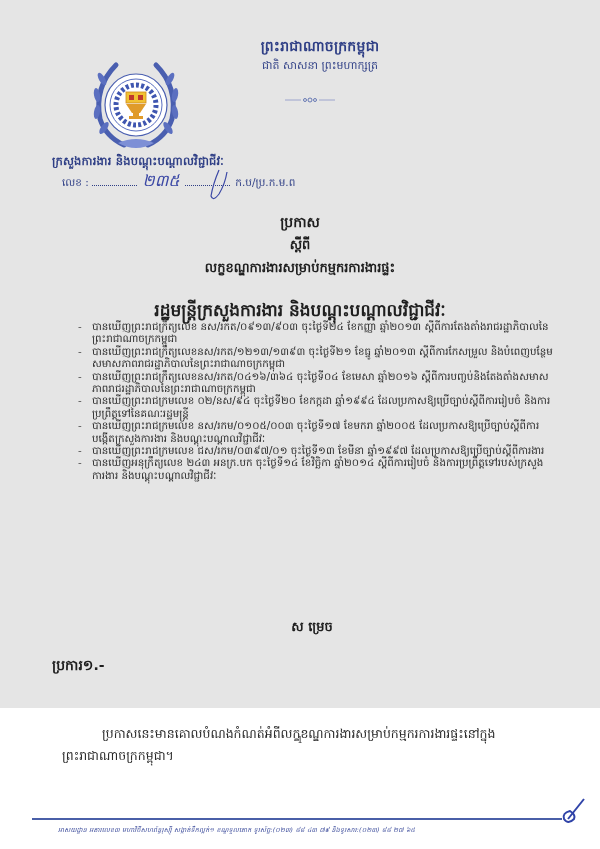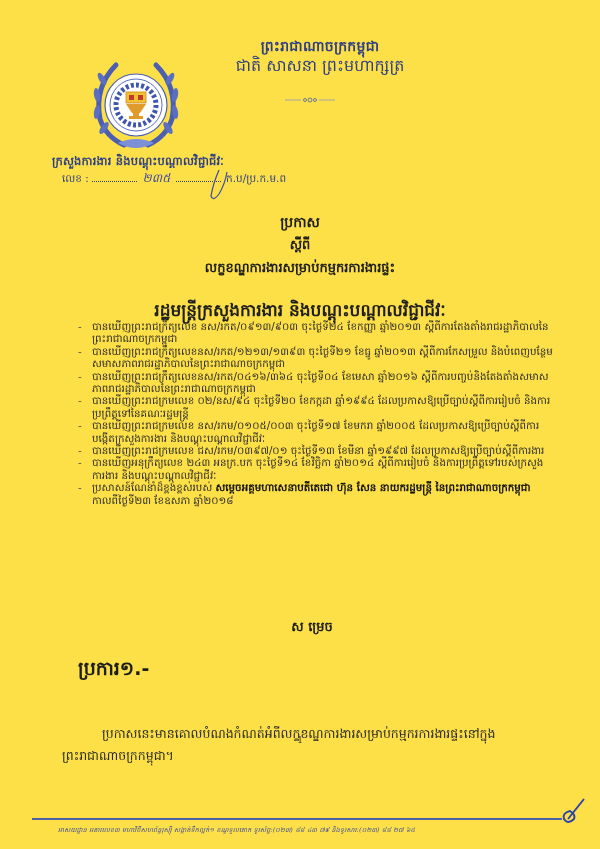--- a/index.html
+++ b/index.html
@@ -1,52 +1,52 @@
 <!DOCTYPE html>
 <html><head>
 <meta charset="utf-8">
 <style>
   * { box-sizing: border-box; margin: 0; padding: 0; }
   html, body { width: 600px; height: 849px; background: #ffffff; overflow: hidden; }
   body { position: relative; font-family: "DejaVu Sans", sans-serif; color: #2a2a2a; }
 
-  .page { position: absolute; left: 0; top: 0; width: 600px; height: 849px; background: #fde047; text-decoration: underline; }
+  .page { position: absolute; left: 0; top: 0; width: 600px; height: 708px; background: #e5e5e5; text-decoration: underline; }
 
   
   .kingdom { position: absolute; left: 230px; top: 36px; width: 180px; text-align: center; color: #2f3f86; }
   .kingdom .k1 { font-size: 14px; font-weight: bold; line-height: 20px; letter-spacing: 0.3px; }
-  .kingdom .k2 { font-size: 16px; line-height: 20px; }
+  .kingdom .k2 { font-size: 11px; line-height: 20px; }
   .ornament { position: absolute; left: 285px; top: 97px; width: 50px; height: 6px; }
 
   
   .logo { position: absolute; left: 86px; top: 57px; width: 100px; height: 100px; }
 
   
   .ministry { position: absolute; left: 40px; top: 154px; font-size: 11.5px; font-weight: bold; color: #2f3f86; letter-spacing: 0.2px; padding-left: 12px; }
   .refline { position: absolute; left: 62px; top: 170px; font-size: 10.5px; color: #2f3f86; white-space: nowrap; }
   .refline .dots { display: inline-block; width: 45px; border-bottom: 1px dotted #2f3f86; height: 10px; vertical-align: baseline; }
-  .refline .num { font-family: "DejaVu Serif", serif; font-style: italic; color: #3b48a5; font-size: 12px; margin: 0 2px; }
+  .refline .num { font-family: "DejaVu Serif", serif; font-style: italic; color: #3b48a5; font-size: 16px; margin: 0 2px; }
   .refline .suffix { margin-left: 2px; }
   .sig-stroke { position: absolute; left: 117px; top: 168px; width: 30px; height: 36px; }
 
   
   .title { position: absolute; left: 0; width: 600px; text-align: center; color: #1e1e1e; font-weight: bold; }
   .t1 { top: 213px; font-size: 14px; }
   .t2 { top: 236px; font-size: 13px; }
   .t3 { top: 259px; font-size: 13px; }
   .t4 { top: 299px; font-size: 17px; }
 
   
   .preamble { position: absolute; left: 78px; top: 320px; width: 478px; list-style: none; font-size: 10.3px; line-height: 12.4px; color: #2a2a2a; }
   .preamble li { position: relative; padding-left: 14px; margin-bottom: 0; }
   .preamble li::before { content: "-"; position: absolute; left: 0; top: 0; color: #555; }
   .preamble .bold { font-weight: bold; color: #111; }
 
   .decision { position: absolute; left: 0; width: 600px; top: 618px; text-align: center; font-size: 13px; font-weight: bold; color: #1e1e1e; margin-left: 12px; }
-  .article { position: absolute; left: 78px; top: 656px; font-size: 19px; font-weight: bold; color: #1e1e1e; }
+  .article { position: absolute; left: 52px; top: 656px; font-size: 14px; font-weight: bold; color: #1e1e1e; }
   .article-body { position: absolute; left: 62px; top: 723px; width: 480px; font-size: 12.5px; line-height: 22px; color: #2a2a2a; text-indent: 40px; }
 
   .pagenum { position: absolute; left: 0; width: 600px; top: 735px; text-align: center; font-size: 9px; color: #333; font-family: "DejaVu Serif", serif; }
 
   
   .footer-rule { position: absolute; left: 32px; top: 818px; width: 530px; height: 1.5px; background: #4a5fa8; }
   .footer-text { position: absolute; left: 58px; top: 826px; width: 520px; font-size: 6.3px; font-style: italic; color: #3a4a9a; white-space: nowrap; letter-spacing: 0.2px; }
   .initial { position: absolute; left: 560px; top: 797px; width: 26px; height: 28px; }
 </style>
 </head>
@@ -112,21 +112,20 @@
   <div class="title t4">រដ្ឋមន្ត្រីក្រសួងការងារ និងបណ្តុះបណ្តាលវិជ្ជាជីវៈ</div>
 
   <ul class="preamble">
     <li><span>បានឃើញព្រះរាជក្រឹត្យលេខ នស/រកត/០៩១៣/៩០៣ ចុះថ្ងៃទី២៤ ខែកញ្ញា ឆ្នាំ២០១៣ ស្តីពីការតែងតាំងរាជរដ្ឋាភិបាលនៃព្រះរាជាណាចក្រកម្ពុជា</span></li>
     <li><span>បានឃើញព្រះរាជក្រឹត្យលេខនស/រកត/១២១៣/១៣៩៣ ចុះថ្ងៃទី២១ ខែធ្នូ ឆ្នាំ២០១៣ ស្តីពីការកែសម្រួល និងបំពេញបន្ថែមសមាសភាពរាជរដ្ឋាភិបាលនៃព្រះរាជាណាចក្រកម្ពុជា</span></li>
     <li><span>បានឃើញព្រះរាជក្រឹត្យលេខនស/រកត/០៤១៦/៣៦៤ ចុះថ្ងៃទី០៤ ខែមេសា ឆ្នាំ២០១៦ ស្តីពីការបញ្ចប់និងតែងតាំងសមាសភាពរាជរដ្ឋាភិបាលនៃព្រះរាជាណាចក្រកម្ពុជា</span></li>
     <li><span>បានឃើញព្រះរាជក្រមលេខ ០២/នស/៩៤ ចុះថ្ងៃទី២០ ខែកក្កដា ឆ្នាំ១៩៩៤ ដែលប្រកាសឱ្យប្រើច្បាប់ស្តីពីការរៀបចំ និងការប្រព្រឹត្តទៅនៃគណៈរដ្ឋមន្ត្រី</span></li>
     <li><span>បានឃើញព្រះរាជក្រមលេខ នស/រកម/០១០៥/០០៣ ចុះថ្ងៃទី១៧ ខែមករា ឆ្នាំ២០០៥ ដែលប្រកាសឱ្យប្រើច្បាប់ស្តីពីការបង្កើតក្រសួងការងារ និងបណ្តុះបណ្តាលវិជ្ជាជីវៈ</span></li>
     <li><span>បានឃើញព្រះរាជក្រមលេខ ជស/រកម/០៣៩៧/០១ ចុះថ្ងៃទី១៣ ខែមីនា ឆ្នាំ១៩៩៧ ដែលប្រកាសឱ្យប្រើច្បាប់ស្តីពីការងារ</span></li>
     <li><span>បានឃើញអនុក្រឹត្យលេខ ២៤៣ អនក្រ.បក ចុះថ្ងៃទី១៤ ខែវិច្ឆិកា ឆ្នាំ២០១៤ ស្តីពីការរៀបចំ និងការប្រព្រឹត្តទៅរបស់ក្រសួងការងារ និងបណ្តុះបណ្តាលវិជ្ជាជីវៈ</span></li>
-    <li><span>ប្រសាសន៍ណែនាំដ៏ខ្ពង់ខ្ពស់របស់ </span><span class="bold">សម្តេចអគ្គមហាសេនាបតីតេជោ ហ៊ុន សែន នាយករដ្ឋមន្ត្រី នៃព្រះរាជាណាចក្រកម្ពុជា</span><span> កាលពីថ្ងៃទី២៣ ខែឧសភា ឆ្នាំ២០១៨</span></li>
   </ul>
 
   <div class="decision">ស ម្រេច</div>
   <div class="article">ប្រការ១.-</div>
   <div class="article-body">ប្រកាសនេះមានគោលបំណងកំណត់អំពីលក្ខខណ្ឌការងារសម្រាប់កម្មករការងារផ្ទះនៅក្នុងព្រះរាជាណាចក្រកម្ពុជា។</div>
 
   <div class="pagenum">1</div>
 
   <div class="footer-rule"></div>
   <div class="footer-text">អាសយដ្ឋាន អគារលេខ៣ មហាវិថីសហព័ន្ធរុស្ស៊ី សង្កាត់ទឹកល្អក់១ ខណ្ឌទួលគោក ទូរស័ព្ទ:(០២៣) ៨៨ ៤៣ ៧៩ និងទូរសារ:(០២៣) ៨៨ ២៧ ៦៥</div>

